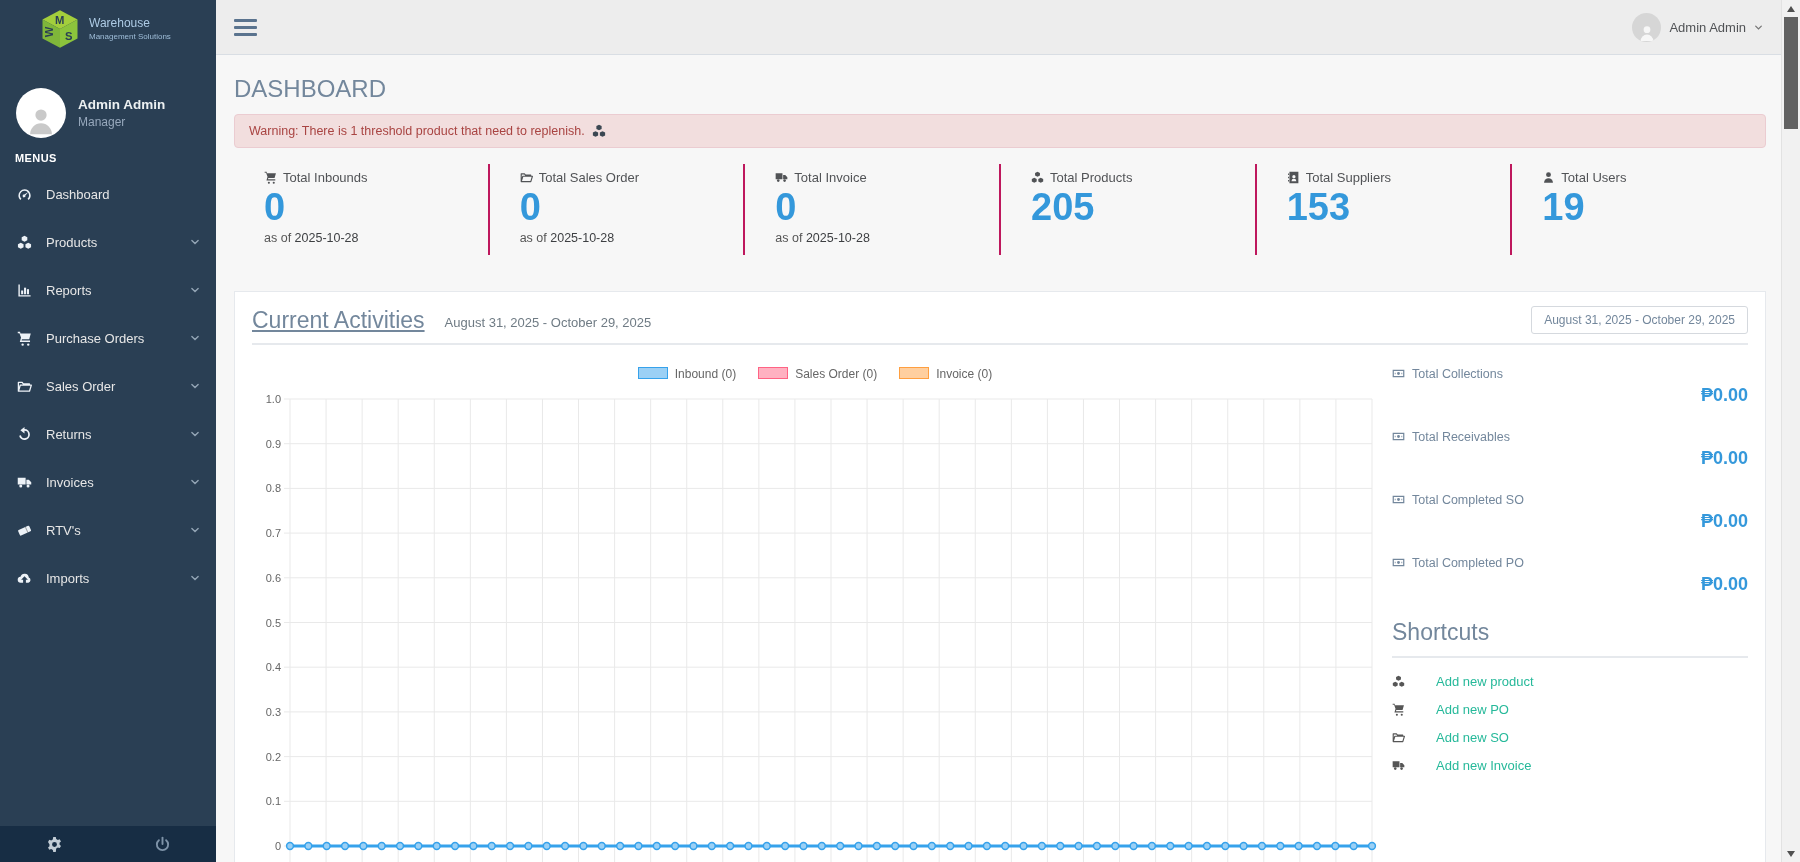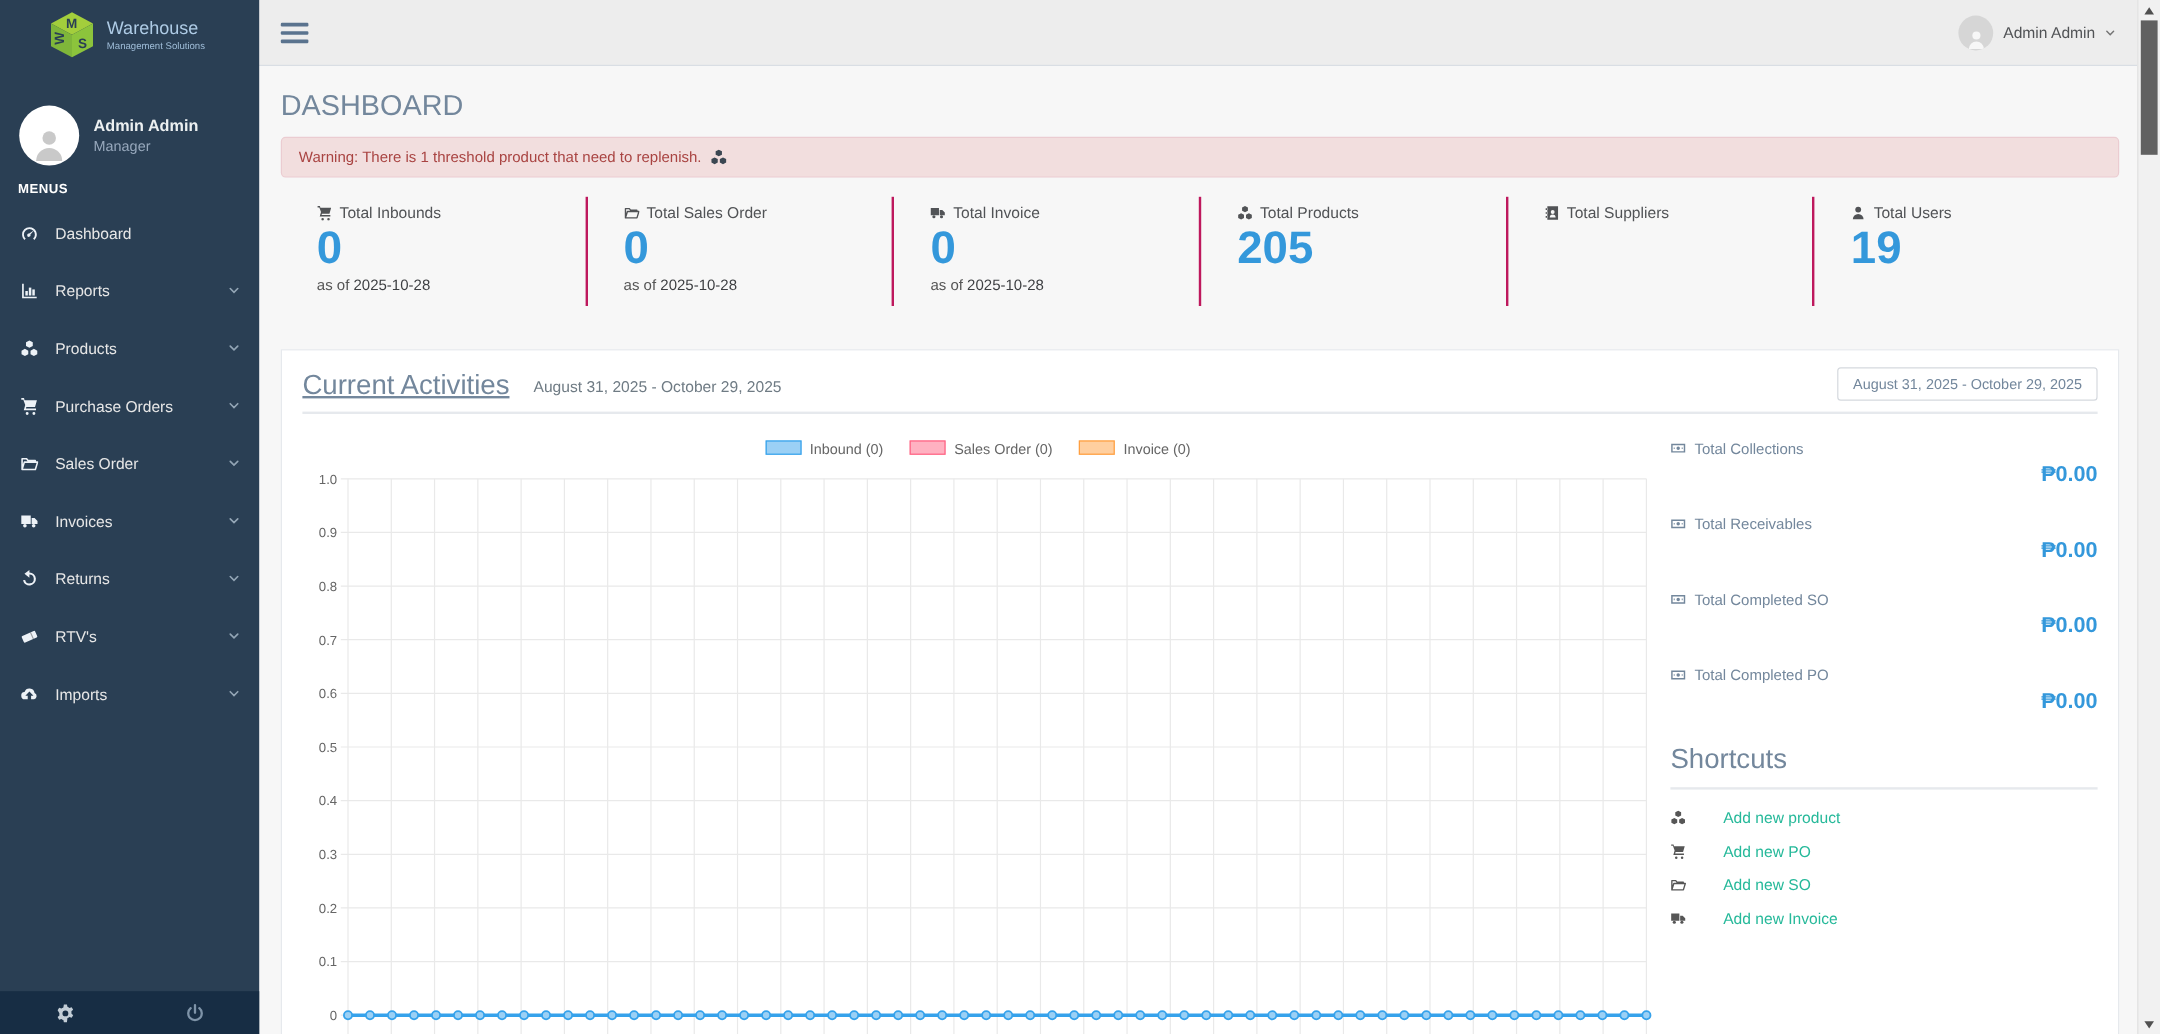--- a/index.html
+++ b/index.html
@@ -4,21 +4,21 @@
 <style>
   * { margin:0; padding:0; box-sizing:border-box; }
   html,body { width:1800px; height:862px; overflow:hidden; }
   body { font-family:"Liberation Sans", sans-serif; background:#F7F7F7; }
   .app { position:relative; width:1800px; height:862px; overflow:hidden; background:#F7F7F7; }
 
   
   .sidebar { position:absolute; left:0; top:0; bottom:0; width:216px; background:#2A3F54; z-index:5; }
   .brand { height:58px; display:flex; align-items:center; gap:9px; padding-left:40px; cursor:pointer; }
   .brand-logo { width:40px; height:40px; }
-  .brand-name { font-size:15px; color:#AECBE5; line-height:1; }
+  .brand-name { font-size:12px; color:#AECBE5; line-height:1; }
   .brand-tagline { font-size:8px; color:#9FBDD8; margin-top:3px; }
   .profile { display:flex; align-items:center; gap:12px; margin:30px 0 0 16px; }
   .avatar { width:50px; height:50px; border-radius:50%; background:#FFFFFF; display:flex; align-items:flex-end; justify-content:center; overflow:hidden; }
   .avatar svg { width:30px; height:30px; fill:#C9C9C9; margin-bottom:2px; }
   .p-name { font-size:13.5px; font-weight:700; color:#ECF0F1; }
   .p-role { font-size:12px; color:#97A8BC; margin-top:3px; }
   .menus-label { margin:14px 0 6px 15px; font-size:11px; font-weight:700; color:#FFFFFF; letter-spacing:.4px; }
   .menu-item { display:flex; align-items:center; height:48px; padding:0 14px 0 17px; color:#E7E7E7; font-size:13px; position:relative; cursor:pointer; text-decoration:none; }
   .menu-item .ic { width:19px; font-size:15px; color:#EDF2F7; margin-right:10px; }
   .menu-item .chev { position:absolute; right:16px; width:auto; font-size:10px; color:#93A5B5; margin:0; }
@@ -126,94 +126,94 @@
             <svg viewBox="0 0 16 16" fill="currentColor">
               <path d="M8 2.5A6.5 6.5 0 0 0 1.5 9c0 1.9.8 3.6 2.1 4.8l1.1-1.2A4.9 4.9 0 1 1 11.3 12.6l1.1 1.2A6.5 6.5 0 0 0 8 2.5z"></path>
               <path d="M12.2 5.2L8.9 9a1.5 1.5 0 1 1-1.1-.9z"></path>
             </svg>
           </span>
           <span>Dashboard</span>
         </a>
         <a class="menu-item">
           <span class="ic">
             <svg viewBox="0 0 16 16" fill="currentColor">
+              <path d="M8 .8l3 1.6v3.2L8 7.2 5 5.6V2.4zM4 8.2l3 1.6V13l-3 1.6L1 13V9.8zM12 8.2l3 1.6V13l-3 1.6L9 13V9.8z"></path>
+            </svg>
+          </span>
+          <span>Products</span>
+          <span class="ic chev">
+            <svg viewBox="0 0 16 16" fill="none" stroke="currentColor" stroke-width="2.2" stroke-linecap="round">
+              <path d="M3 5.5l5 5 5-5"></path>
+            </svg>
+          </span>
+        </a>
+        <a class="menu-item">
+          <span class="ic">
+            <svg viewBox="0 0 16 16" fill="currentColor">
               <path d="M1.5 1.5H3v11.5h11.5v1.5H1.5z"></path>
               <rect x="4.4" y="8" width="2.2" height="4"></rect>
               <rect x="7.5" y="5" width="2.2" height="7"></rect>
               <rect x="10.6" y="6.6" width="2.2" height="5.4"></rect>
             </svg>
           </span>
           <span>Reports</span>
           <span class="ic chev">
             <svg viewBox="0 0 16 16" fill="none" stroke="currentColor" stroke-width="2.2" stroke-linecap="round">
               <path d="M3 5.5l5 5 5-5"></path>
             </svg>
           </span>
         </a>
         <a class="menu-item">
           <span class="ic">
             <svg viewBox="0 0 16 16" fill="currentColor">
-              <path d="M8 .8l3 1.6v3.2L8 7.2 5 5.6V2.4zM4 8.2l3 1.6V13l-3 1.6L1 13V9.8zM12 8.2l3 1.6V13l-3 1.6L9 13V9.8z"></path>
-            </svg>
-          </span>
-          <span>Products</span>
-          <span class="ic chev">
-            <svg viewBox="0 0 16 16" fill="none" stroke="currentColor" stroke-width="2.2" stroke-linecap="round">
-              <path d="M3 5.5l5 5 5-5"></path>
-            </svg>
-          </span>
-        </a>
-        <a class="menu-item">
-          <span class="ic">
-            <svg viewBox="0 0 16 16" fill="currentColor">
               <path d="M.8.8h2.4l.5 1.9h11l-1.7 6H5.3l-.4 1.4h9v1.5H3L4.3 7 2.6 2.3H.8zM6 13.2a1.3 1.3 0 1 1 0 2.6 1.3 1.3 0 0 1 0-2.6zm6 0a1.3 1.3 0 1 1 0 2.6 1.3 1.3 0 0 1 0-2.6z"></path>
             </svg>
           </span>
           <span>Purchase Orders</span>
           <span class="ic chev">
             <svg viewBox="0 0 16 16" fill="none" stroke="currentColor" stroke-width="2.2" stroke-linecap="round">
               <path d="M3 5.5l5 5 5-5"></path>
             </svg>
           </span>
         </a>
         <a class="menu-item">
           <span class="ic">
             <svg viewBox="0 0 16 16" fill="none" stroke="currentColor" stroke-width="1.4" stroke-linejoin="round">
               <path d="M1.5 13V3.5h4l1.2 1.6h6.5v1.4M1.5 13l2-6.5h11.8l-2 6.5H1.5z"></path>
             </svg>
           </span>
           <span>Sales Order</span>
+          <span class="ic chev">
+            <svg viewBox="0 0 16 16" fill="none" stroke="currentColor" stroke-width="2.2" stroke-linecap="round">
+              <path d="M3 5.5l5 5 5-5"></path>
+            </svg>
+          </span>
+        </a>
+        <a class="menu-item">
+          <span class="ic">
+            <svg viewBox="0 0 16 16" fill="currentColor">
+              <path d="M8 2.2a5.8 5.8 0 1 1-5.7 7l1.9-.4A3.9 3.9 0 1 0 8 4.1V6.8L3.6 3.4 8 0z"></path>
+            </svg>
+          </span>
+          <span>Returns</span>
           <span class="ic chev">
             <svg viewBox="0 0 16 16" fill="none" stroke="currentColor" stroke-width="2.2" stroke-linecap="round">
               <path d="M3 5.5l5 5 5-5"></path>
             </svg>
           </span>
         </a>
         <a class="menu-item">
           <span class="ic">
             <svg viewBox="0 0 16 16" fill="currentColor">
               <path d="M.8 2.8h8.4v7.4H.8zM10 5h2.6l2.6 2.6v2.6H10z"></path>
               <circle cx="4" cy="11.8" r="1.6"></circle>
               <circle cx="11.8" cy="11.8" r="1.6"></circle>
             </svg>
           </span>
           <span>Invoices</span>
-          <span class="ic chev">
-            <svg viewBox="0 0 16 16" fill="none" stroke="currentColor" stroke-width="2.2" stroke-linecap="round">
-              <path d="M3 5.5l5 5 5-5"></path>
-            </svg>
-          </span>
-        </a>
-        <a class="menu-item">
-          <span class="ic">
-            <svg viewBox="0 0 16 16" fill="currentColor">
-              <path d="M8 2.2a5.8 5.8 0 1 1-5.7 7l1.9-.4A3.9 3.9 0 1 0 8 4.1V6.8L3.6 3.4 8 0z"></path>
-            </svg>
-          </span>
-          <span>Returns</span>
           <span class="ic chev">
             <svg viewBox="0 0 16 16" fill="none" stroke="currentColor" stroke-width="2.2" stroke-linecap="round">
               <path d="M3 5.5l5 5 5-5"></path>
             </svg>
           </span>
         </a>
         <a class="menu-item">
           <span class="ic">
             <svg viewBox="0 0 16 16" fill="currentColor">
               <g transform="rotate(-24 8 8)">
@@ -349,20 +349,21 @@
         </div>
         <div class="stat">
           <div class="stat-label">
             <span class="ic">
               <svg viewBox="0 0 16 16" fill="currentColor" fill-rule="evenodd">
                 <path d="M3 1h11v14H3zM1.3 3.2h2.2v1.6H1.3zm0 4h2.2v1.6H1.3zm0 4h2.2v1.6H1.3zM8.5 5a2 2 0 1 1 0 4 2 2 0 0 1 0-4zm-3 7.5a3 3 0 0 1 6 0z"></path>
               </svg>
             </span>
             <span>Total Suppliers</span>
           </div>
+          <div class="stat-value">153</div>
         </div>
         <div class="stat">
           <div class="stat-label">
             <span class="ic">
               <svg viewBox="0 0 16 16" fill="currentColor">
                 <circle cx="8" cy="4.5" r="3"></circle>
                 <path d="M2.5 14.5a5.5 5.5 0 0 1 11 0z"></path>
               </svg>
             </span>
             <span>Total Users</span>

